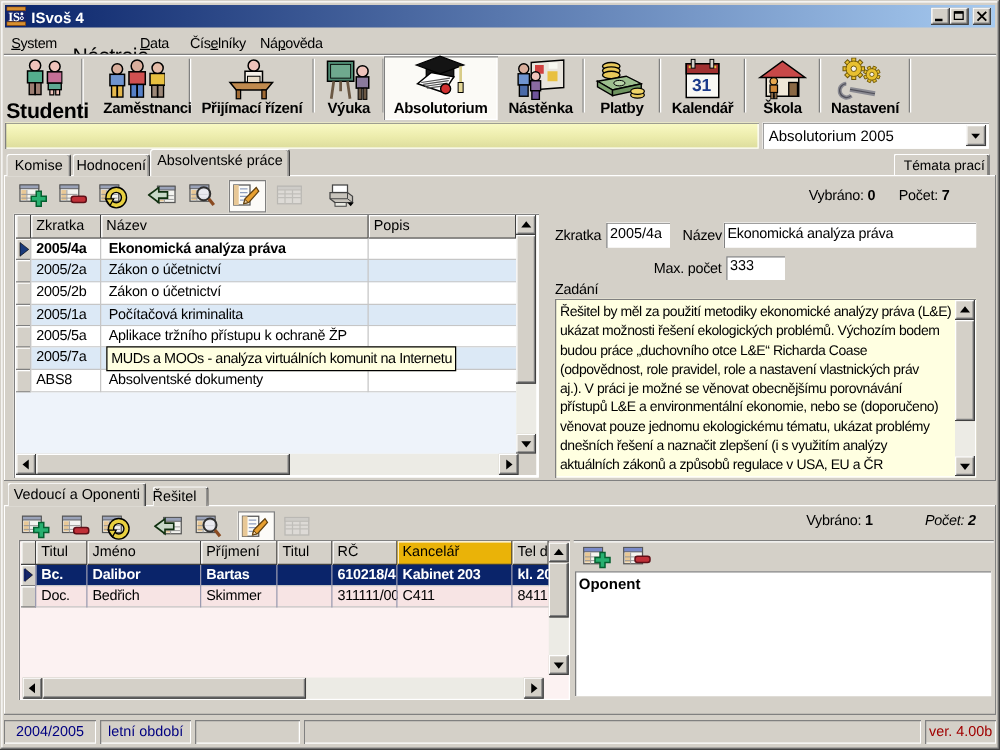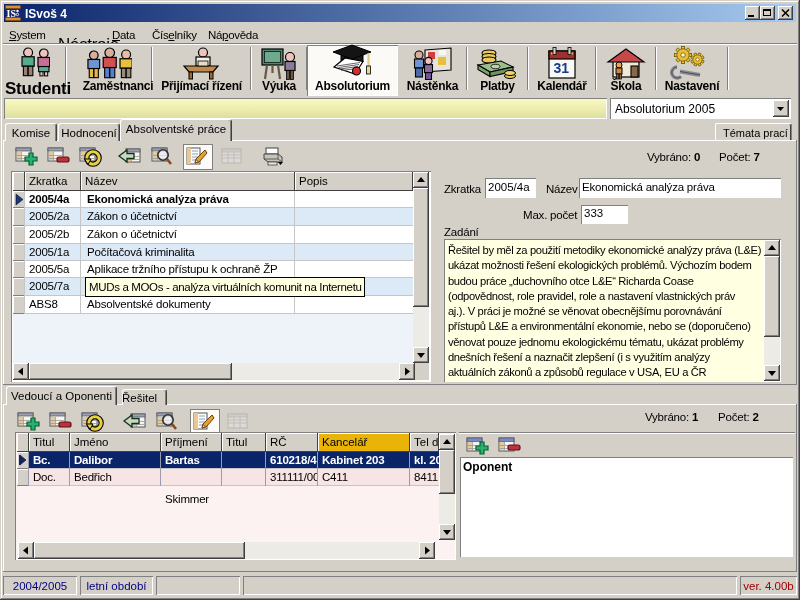--- a/index.html
+++ b/index.html
@@ -398,21 +398,21 @@
       <path d="M7 5 H13 M7 8 H13 M7 11 H13 M7 14 H13" stroke="#90A0C0" stroke-width="1"></path>
       <path d="M21 5 L12 14 L11 18 L15 17 L23 8 Z" fill="#E8A030" stroke="#604010" stroke-width="1" transform="translate(-1,-1)"></path>
       <path d="M11 18 L12 14.5 L14.5 17 Z" fill="#F0D0A0" stroke="#604010" stroke-width="0.8" transform="translate(-1,-1)"></path>
     </svg></div>
 <div class="abs" style="left:226px;top:411px;width:24px;height:22px;opacity:0.45;filter:grayscale(1);"><svg width="24" height="22" viewBox="0 0 24 22">
       <rect x="2" y="3" width="19" height="14" fill="#E8E8E4" stroke="#999"></rect>
       <rect x="2" y="3" width="19" height="3" fill="#C8C8C4" stroke="#999" stroke-width="0.7"></rect>
       <path d="M2 9 H21 M2 12 H21 M8 6 V17 M14 6 V17" stroke="#AAA" stroke-width="1"></path>
     </svg></div>
 <div class="abs t" style="left:645px;top:411px;">Vybráno: <span class="b">1</span></div>
-<div class="abs t" style="left:718px;top:411px;">Počet: <span class="b">2</span></div>
+<div class="abs t" style="left:740px;top:411px;font-style:italic;">Počet: <span class="b">2</span></div>
 <div class="abs sunken1" style="left:15px;top:432px;width:441px;height:128px;background:#FCF2F2;"></div>
 <div class="abs" style="left:17px;top:433px;width:12px;height:19px;background:#D4D0C8;box-shadow:inset -1px -1px 0 #404040, inset 1px 1px 0 #fff;padding:3px 0 0 4px;font-size:11.5px;overflow:hidden;white-space:nowrap;"></div>
 <div class="abs" style="left:29px;top:433px;width:41px;height:19px;background:#D4D0C8;box-shadow:inset -1px -1px 0 #404040, inset 1px 1px 0 #fff;padding:3px 0 0 4px;font-size:11.5px;overflow:hidden;white-space:nowrap;">Titul</div>
 <div class="abs" style="left:70px;top:433px;width:91px;height:19px;background:#D4D0C8;box-shadow:inset -1px -1px 0 #404040, inset 1px 1px 0 #fff;padding:3px 0 0 4px;font-size:11.5px;overflow:hidden;white-space:nowrap;">Jméno</div>
 <div class="abs" style="left:161px;top:433px;width:61px;height:19px;background:#D4D0C8;box-shadow:inset -1px -1px 0 #404040, inset 1px 1px 0 #fff;padding:3px 0 0 4px;font-size:11.5px;overflow:hidden;white-space:nowrap;">Příjmení</div>
 <div class="abs" style="left:222px;top:433px;width:44px;height:19px;background:#D4D0C8;box-shadow:inset -1px -1px 0 #404040, inset 1px 1px 0 #fff;padding:3px 0 0 4px;font-size:11.5px;overflow:hidden;white-space:nowrap;">Titul</div>
 <div class="abs" style="left:266px;top:433px;width:52px;height:19px;background:#D4D0C8;box-shadow:inset -1px -1px 0 #404040, inset 1px 1px 0 #fff;padding:3px 0 0 4px;font-size:11.5px;overflow:hidden;white-space:nowrap;">RČ</div>
 <div class="abs" style="left:318px;top:433px;width:92px;height:19px;background:#eab308;box-shadow:inset -1px -1px 0 #404040, inset 1px 1px 0 #fff;padding:3px 0 0 4px;font-size:11.5px;overflow:hidden;white-space:nowrap;">Kancelář</div>
 <div class="abs" style="left:410px;top:433px;width:29px;height:19px;background:#D4D0C8;box-shadow:inset -1px -1px 0 #404040, inset 1px 1px 0 #fff;padding:3px 0 0 4px;font-size:11.5px;overflow:hidden;white-space:nowrap;">Tel d</div>
 <div class="abs" style="left:29px;top:452px;width:410px;height:17px;background:#0A246A;border-bottom:1px solid #C6C6C6;"></div>
@@ -423,21 +423,21 @@
 <div class="abs t" style="left:33px;top:454px;width:37px;font-weight:bold;color:#fff;white-space:nowrap;overflow:hidden;">Bc.</div>
 <div class="abs t" style="left:74px;top:454px;width:87px;font-weight:bold;color:#fff;white-space:nowrap;overflow:hidden;">Dalibor</div>
 <div class="abs t" style="left:165px;top:454px;width:57px;font-weight:bold;color:#fff;white-space:nowrap;overflow:hidden;">Bartas</div>
 <div class="abs t" style="left:270px;top:454px;width:48px;font-weight:bold;color:#fff;white-space:nowrap;overflow:hidden;">610218/4</div>
 <div class="abs t" style="left:322px;top:454px;width:88px;font-weight:bold;color:#fff;white-space:nowrap;overflow:hidden;">Kabinet 203</div>
 <div class="abs t" style="left:414px;top:454px;width:25px;font-weight:bold;color:#fff;white-space:nowrap;overflow:hidden;">kl. 20</div>
 <div class="abs" style="left:29px;top:469px;width:410px;height:17px;background:#F7E4E4;border-bottom:1px solid #C6C6C6;"></div>
 <div class="abs" style="left:17px;top:469px;width:12px;height:17px;background:#D4D0C8;box-shadow:inset -1px -1px 0 #808080, inset 1px 1px 0 #fff;text-align:center;"></div>
 <div class="abs t" style="left:33px;top:471px;width:37px;color:#000;white-space:nowrap;overflow:hidden;">Doc.</div>
 <div class="abs t" style="left:74px;top:471px;width:87px;color:#000;white-space:nowrap;overflow:hidden;">Bedřich</div>
-<div class="abs t" style="left:165px;top:471px;width:57px;color:#000;white-space:nowrap;overflow:hidden;margin-top:22px;">Skimmer</div>
+<div class="abs t" style="left:165px;top:471px;width:57px;color:#000;white-space:nowrap;overflow:hidden;">Skimmer</div>
 <div class="abs t" style="left:270px;top:471px;width:48px;color:#000;white-space:nowrap;overflow:hidden;">311111/00</div>
 <div class="abs t" style="left:322px;top:471px;width:88px;color:#000;white-space:nowrap;overflow:hidden;">C411</div>
 <div class="abs t" style="left:414px;top:471px;width:25px;color:#000;white-space:nowrap;overflow:hidden;">8411</div>
 <div class="abs" style="left:28px;top:452px;width:1px;height:34px;background:#9A9AB0;"></div>
 <div class="abs" style="left:69px;top:452px;width:1px;height:34px;background:#9A9AB0;"></div>
 <div class="abs" style="left:160px;top:452px;width:1px;height:34px;background:#9A9AB0;"></div>
 <div class="abs" style="left:221px;top:452px;width:1px;height:34px;background:#9A9AB0;"></div>
 <div class="abs" style="left:265px;top:452px;width:1px;height:34px;background:#9A9AB0;"></div>
 <div class="abs" style="left:317px;top:452px;width:1px;height:34px;background:#9A9AB0;"></div>
 <div class="abs" style="left:409px;top:452px;width:1px;height:34px;background:#9A9AB0;"></div>

